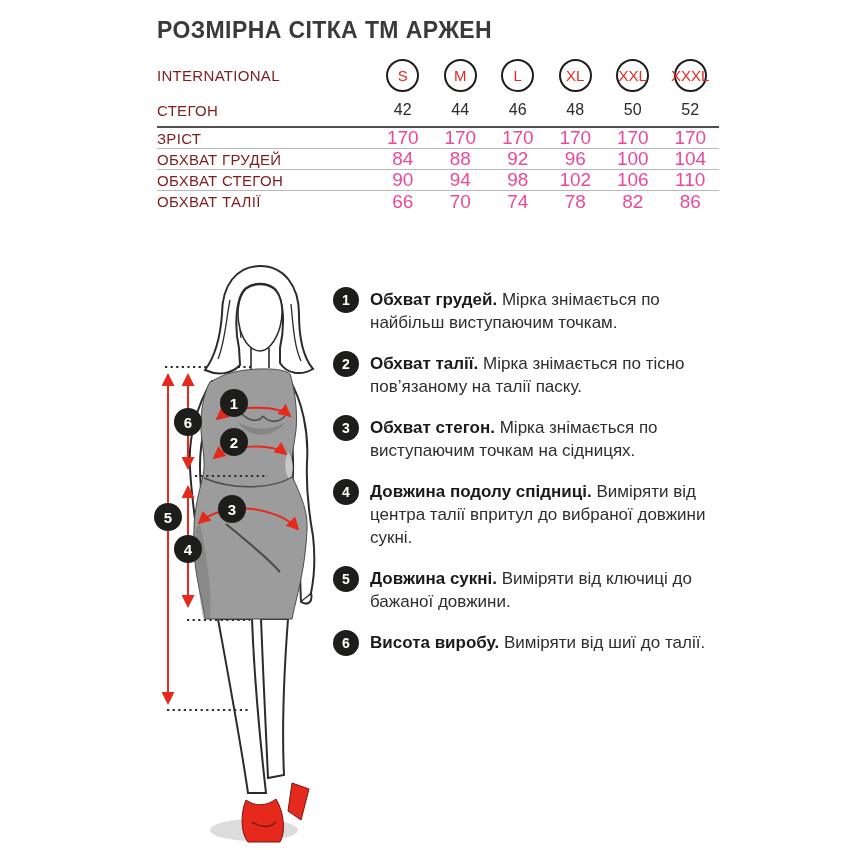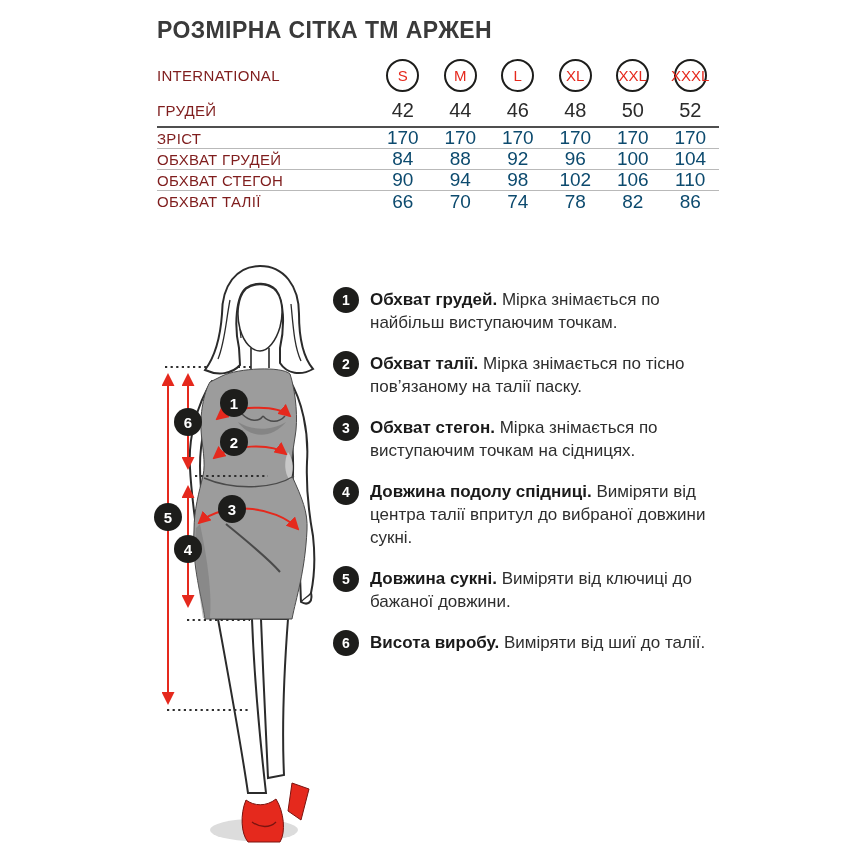--- a/index.html
+++ b/index.html
@@ -16,22 +16,22 @@
   .t-row { display:flex; align-items:center; }
   .t-label { width:217px; font-size:15px; color:#7f1d1d; letter-spacing:.3px; }
   .t-cell { width:57.5px; display:flex; justify-content:center; align-items:center; }
   .row-intl { height:38px; }
   .row-ukr  { height:34px; border-bottom:2px solid #4f4f4f; }
   .row-body { height:21px; border-bottom:1px solid #b9b9b9; }
   .row-body.last { border-bottom:none; }
   .size-circle { width:33px; height:33px; border:2px solid #1d1d1b; border-radius:50%;
     display:flex; justify-content:center; align-items:center; flex:none;
     font-size:15px; color:#e5291d; white-space:nowrap; overflow:visible; }
-  .ukr-val  { font-size:20px; color:#2b2b2b; }
-  .body-val { font-size:19px; color:#0c4a6e; }
+  .ukr-val  { font-size:16px; color:#2b2b2b; }
+  .body-val { font-size:19px; color:#ec4899; }
 
   
   .figure-area { position:absolute; left:142px; top:262px; width:195px; height:588px; }
   .figure-area svg { position:absolute; left:0; top:0; }
   .marker { position:absolute; width:28px; height:28px; border-radius:50%;
     background:#1d1d1b; color:#ffffff; display:flex; justify-content:center;
     align-items:center; font-size:15px; font-weight:600; }
 
   
   .measure-list { position:absolute; left:333px; top:288px; width:384px; }
@@ -67,21 +67,21 @@
         </div>
       <div class="t-cell">
           <span class="size-circle">XXL</span>
         </div>
       <div class="t-cell">
           <span class="size-circle">XXXL</span>
         </div>
     </div>
 
     <div class="t-row row-ukr">
-      <div class="t-label">ГРУДЕЙ</div>
+      <div class="t-label">СТЕГОН</div>
       <div class="t-cell ukr-val">42</div>
       <div class="t-cell ukr-val">44</div>
       <div class="t-cell ukr-val">46</div>
       <div class="t-cell ukr-val">48</div>
       <div class="t-cell ukr-val">50</div>
       <div class="t-cell ukr-val">52</div>
     </div>
 
     <div class="t-row row-body">
       <div class="t-label">ЗРІСТ</div>

